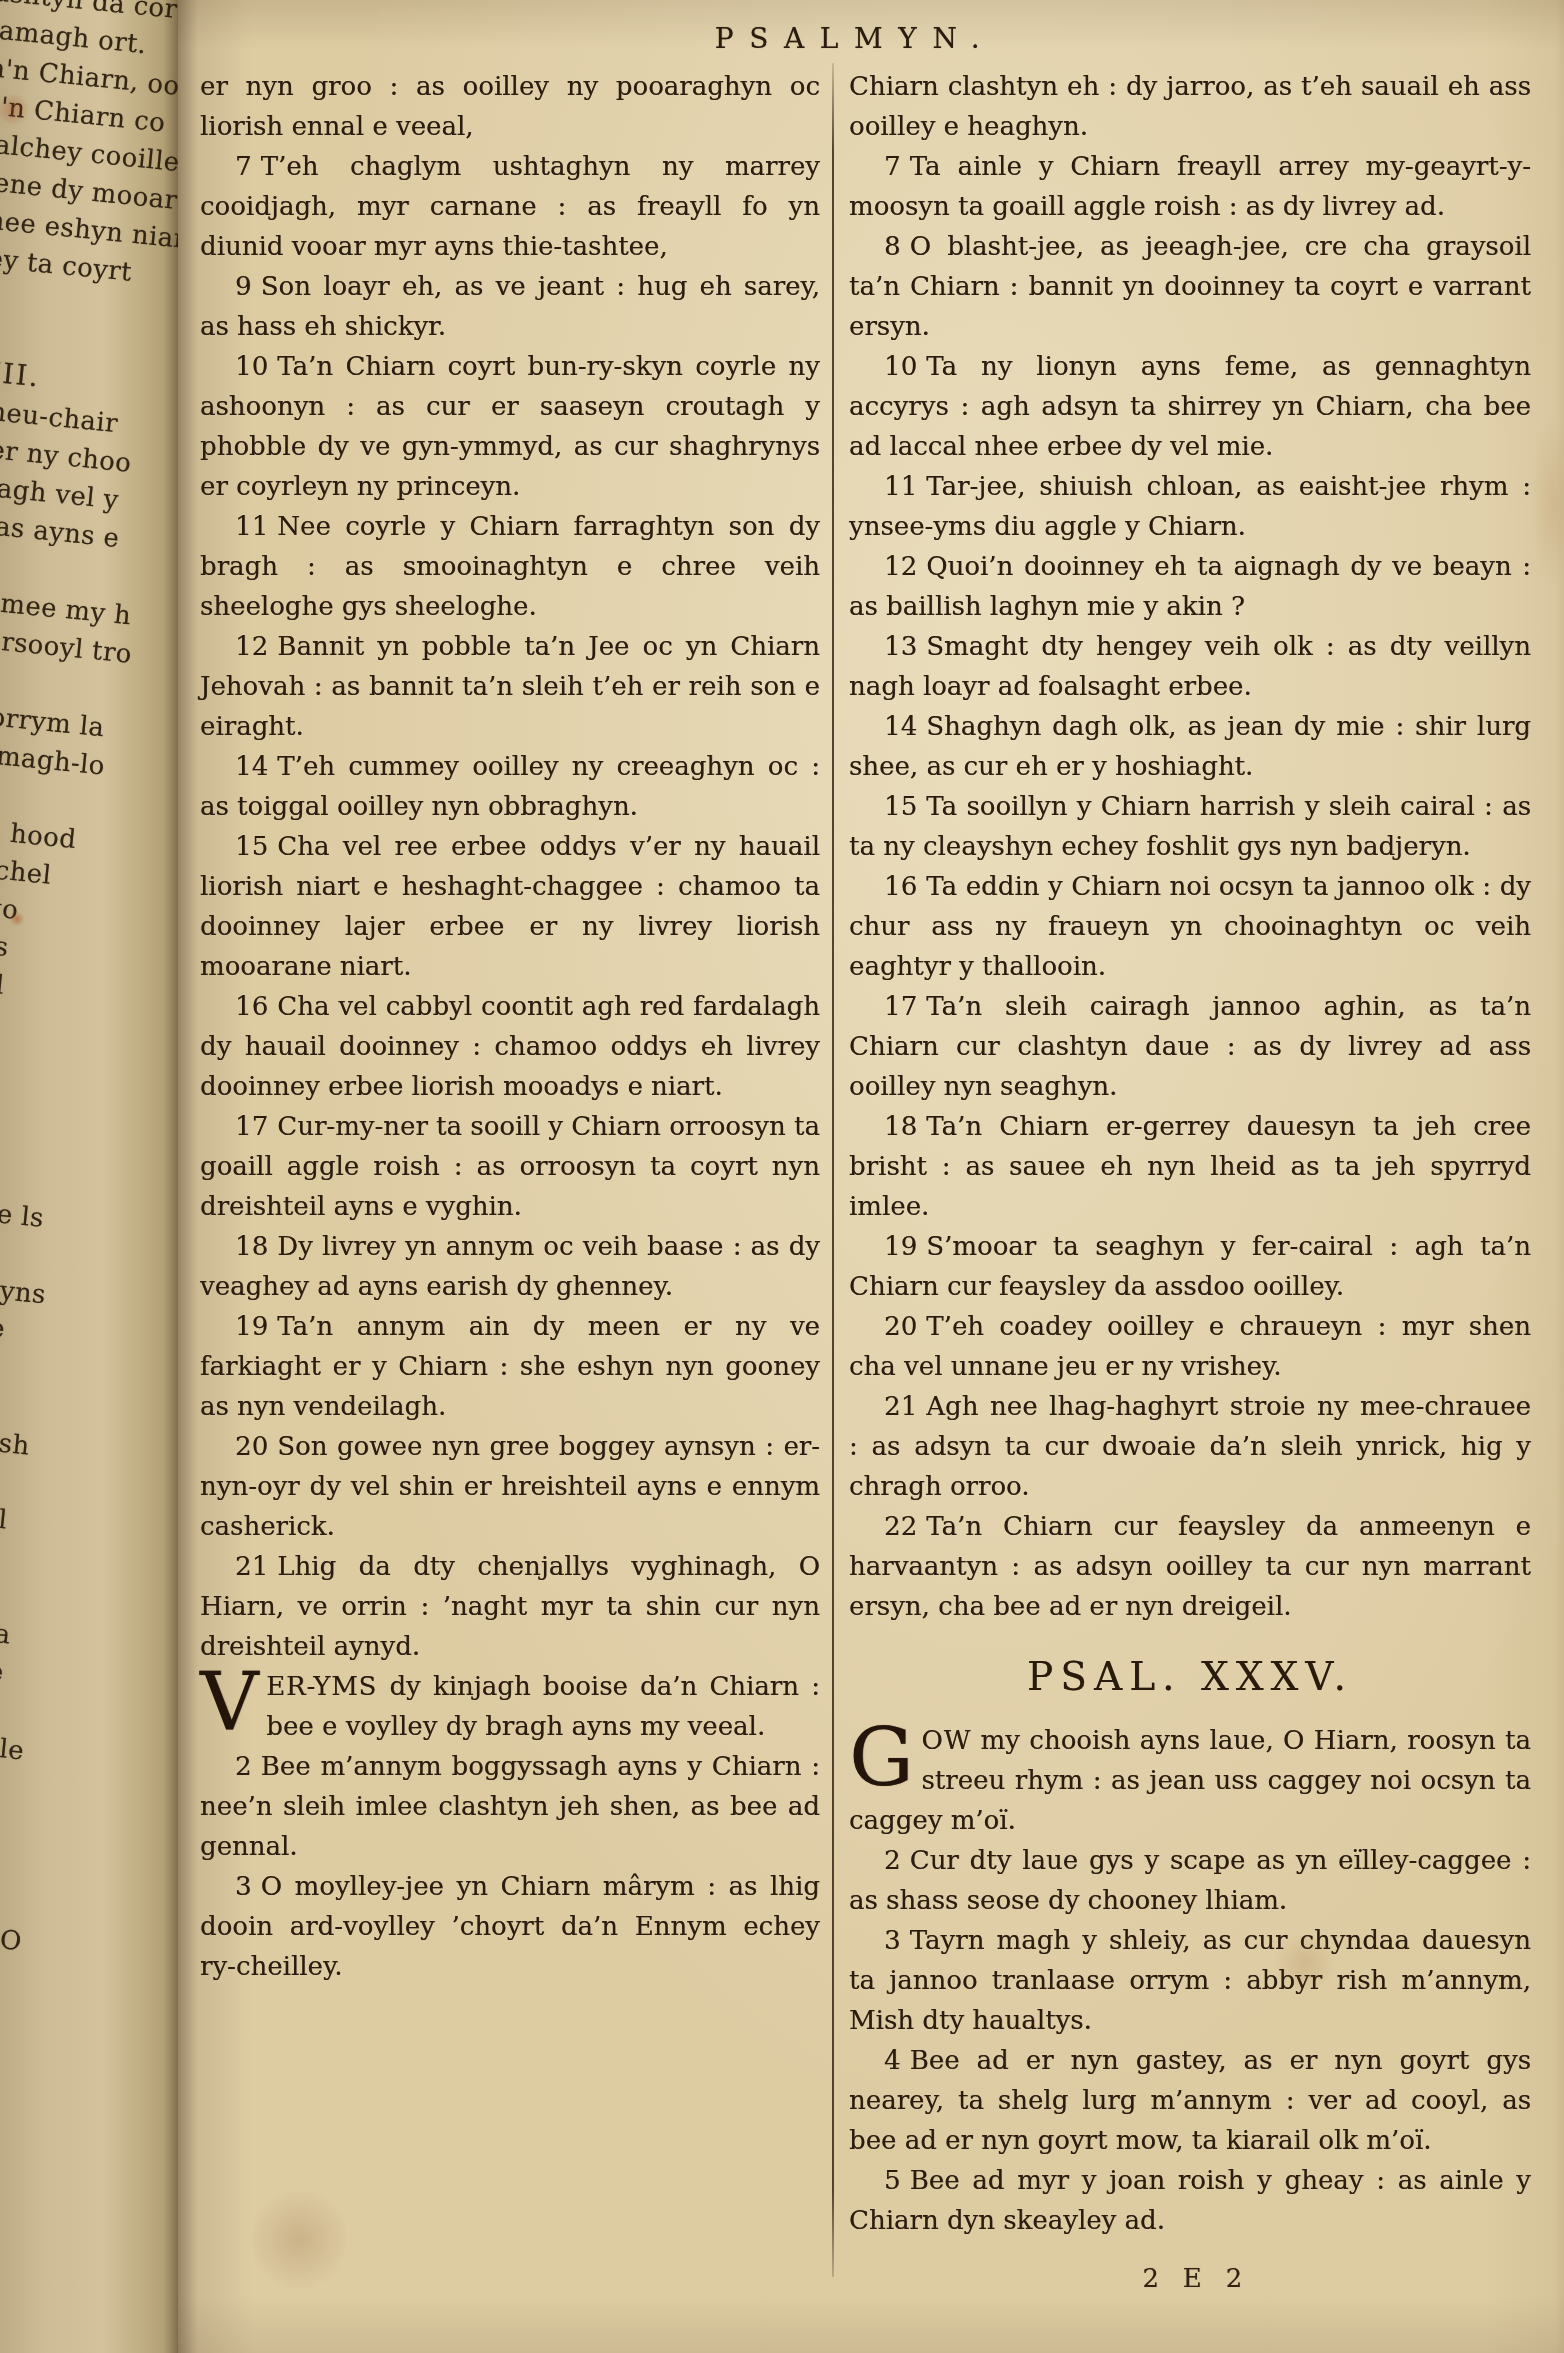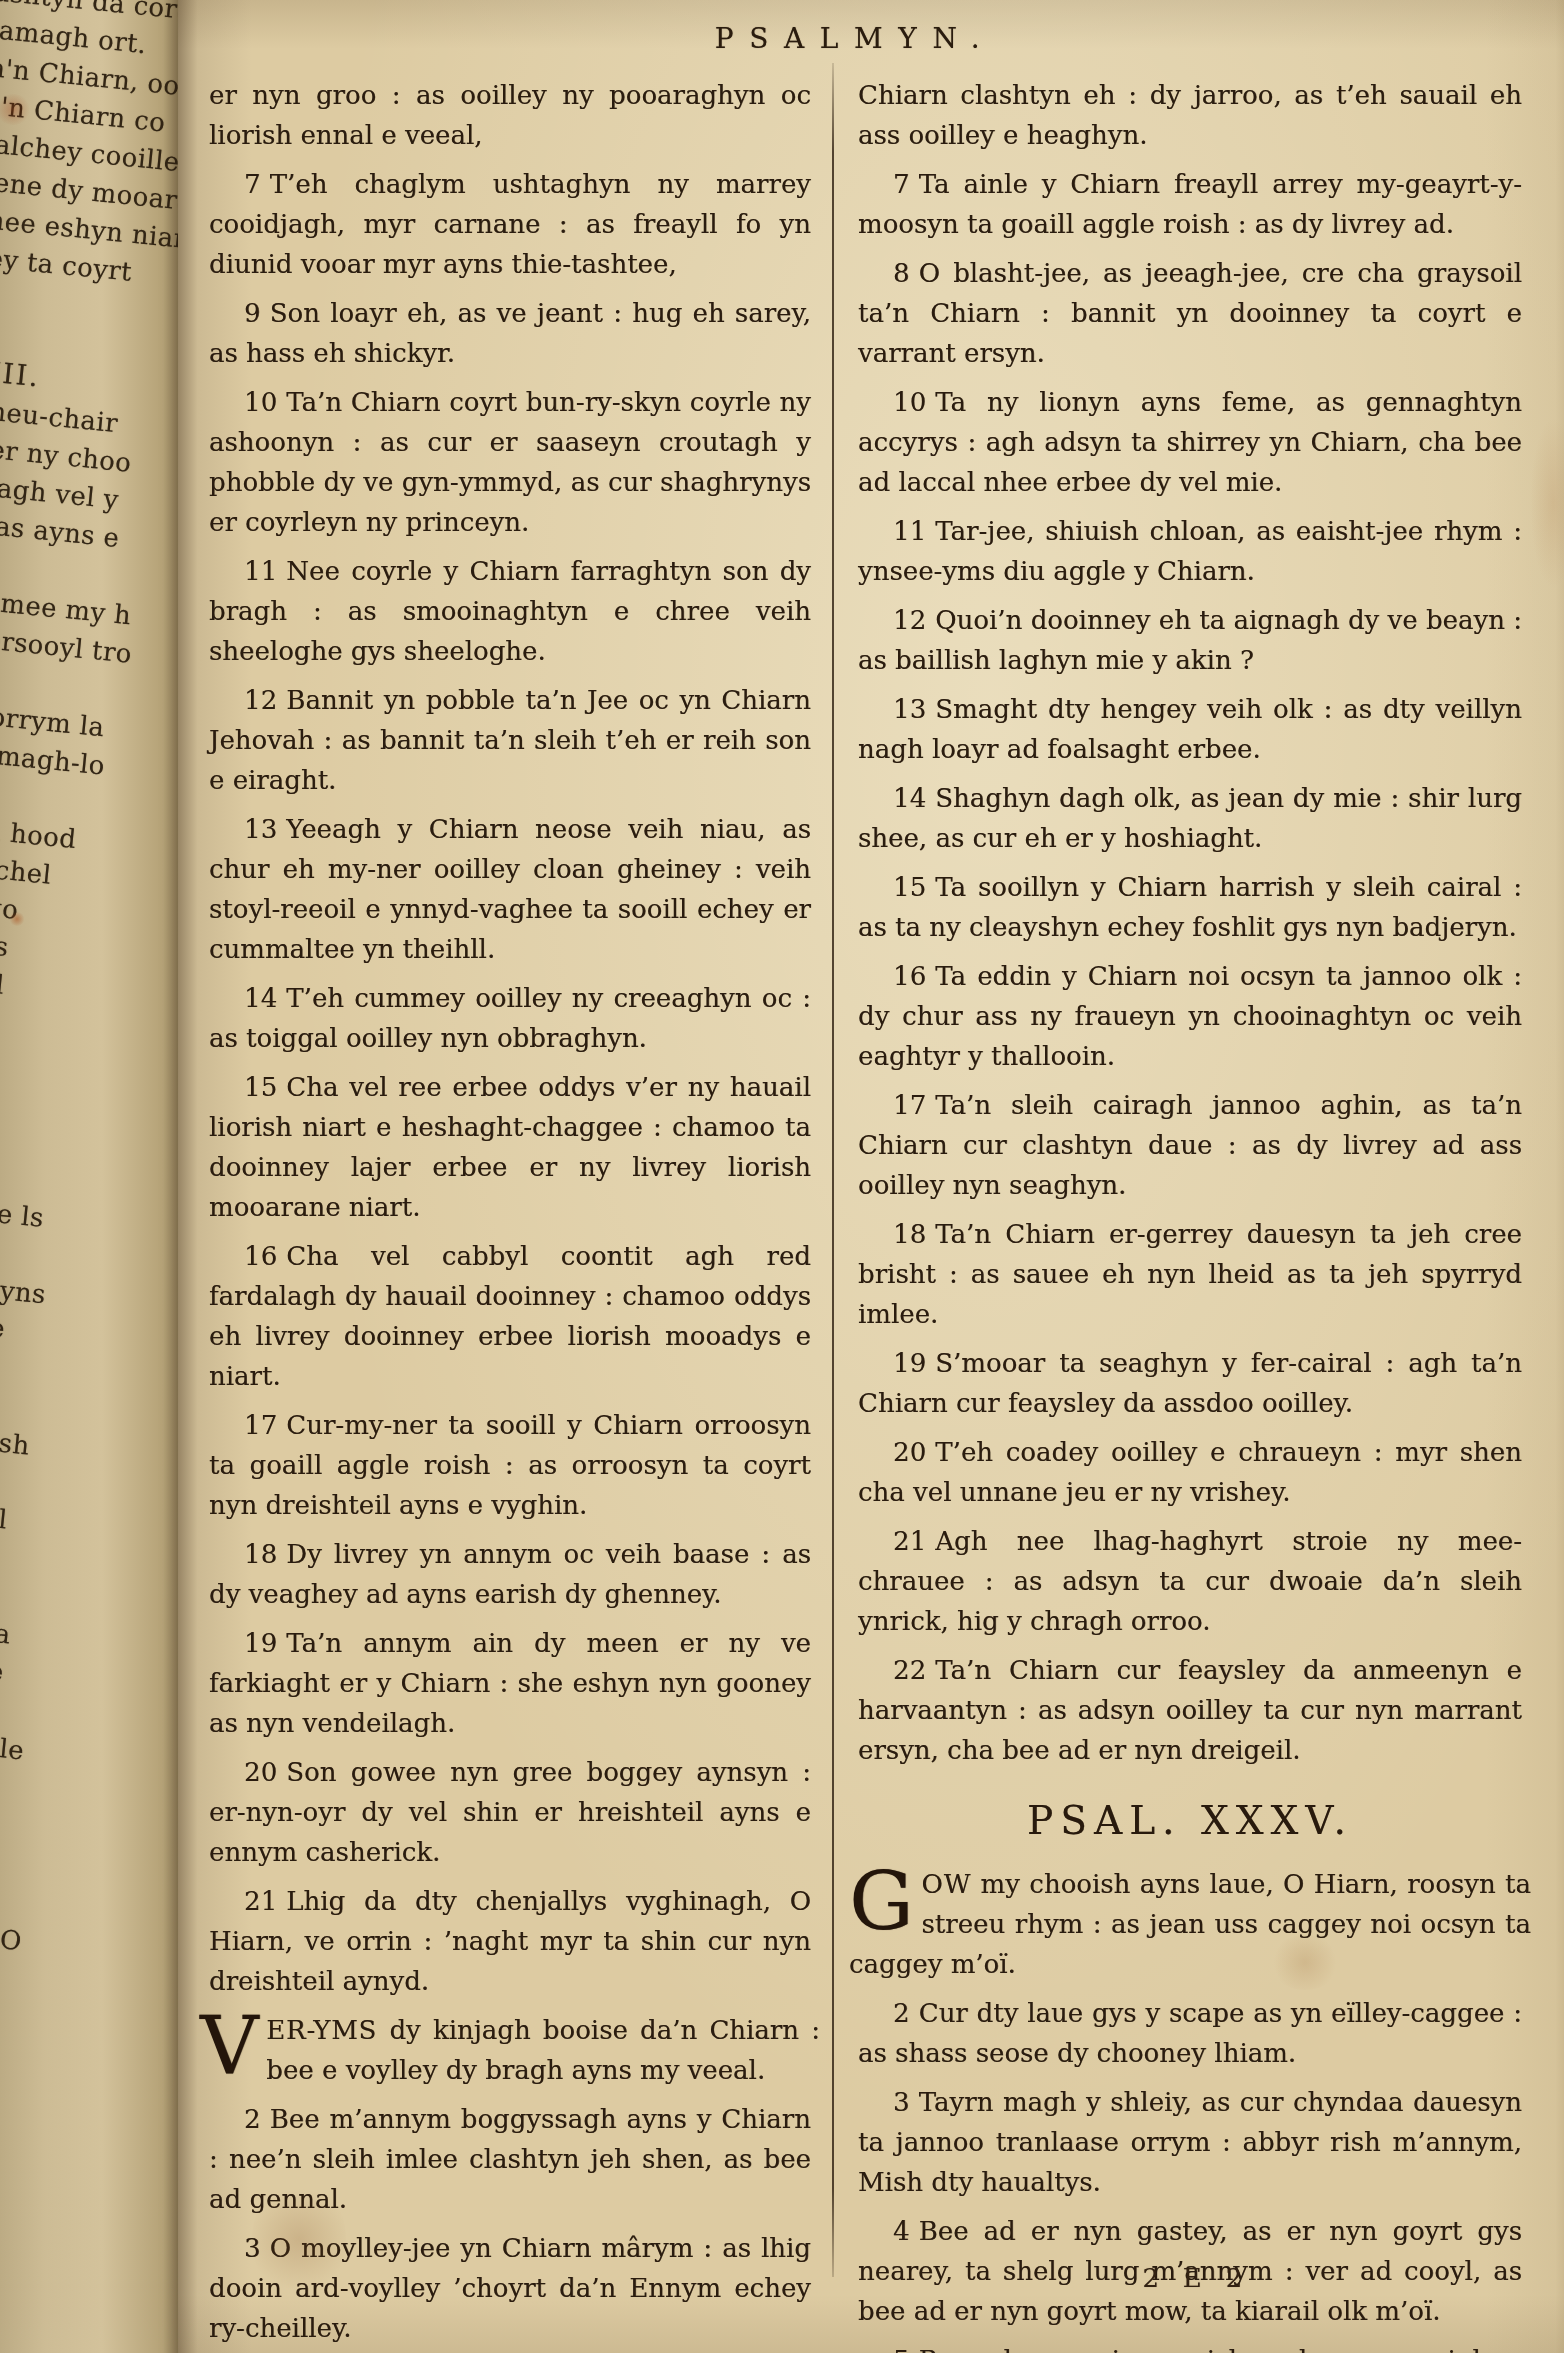--- a/index.html
+++ b/index.html
@@ -35,21 +35,21 @@
 
   .column{position:absolute;top:72px;text-align:justify;color:#2a1c0f;
     font-size:26px;line-height:40px;
     text-shadow:0.3px 0.3px 0.6px rgba(43,29,15,0.55);}
   #col-left{left:22px;width:620px;}
   #col-right{left:671px;width:682px;}
   #column-divider{position:absolute;left:654px;top:69px;width:1.6px;height:2214px;
     background:linear-gradient(180deg,rgba(45,30,15,0.15),rgba(45,30,15,0.8) 4%,
                rgba(45,30,15,0.8) 96%,rgba(45,30,15,0.2));}
 
-  .verse{margin:9px;text-indent:1.35em;}
+  .verse{margin:0;text-indent:1.35em;}
   .verse.cont{text-indent:0;}
   .vnum{padding-right:0.35em;}
   .psalm-heading{margin:31px 0 23.5px 0;font-weight:normal;text-align:center;
     font-size:39px;letter-spacing:7px;text-indent:0;color:#281a0d;}
   .psalm-start{margin:0;text-indent:0;}
   .dropcap{float:left;font-size:81px;line-height:64px;padding:4.7px 7.8px 0 0;
     color:#23150a;text-shadow:0.4px 0.4px 0.8px rgba(35,21,10,0.6);}
   .lead{letter-spacing:0.8px;}
 
   #signature-mark{position:absolute;left:916px;top:2269px;width:156px;
@@ -140,21 +140,20 @@
   <div id="page">
     <div id="page-header">PSALMYN.</div>
     <div id="column-divider"></div>
     <div id="col-left" class="column">
         <p class="verse cont">er nyn groo : as ooilley ny pooaraghyn oc liorish ennal e veeal,</p>
         <p class="verse"><span class="vnum">7</span>T’eh chaglym ushtaghyn ny marrey cooidjagh, myr carnane : as freayll fo yn diunid vooar myr ayns thie-tashtee,</p>
         <p class="verse"><span class="vnum">9</span>Son loayr eh, as ve jeant : hug eh sarey, as hass eh shickyr.</p>
         <p class="verse"><span class="vnum">10</span>Ta’n Chiarn coyrt bun-ry-skyn coyrle ny ashoonyn : as cur er saaseyn croutagh y phobble dy ve gyn-ymmyd, as cur shaghrynys er coyrleyn ny princeyn.</p>
         <p class="verse"><span class="vnum">11</span>Nee coyrle y Chiarn farraghtyn son dy bragh : as smooinaghtyn e chree veih sheeloghe gys sheeloghe.</p>
         <p class="verse"><span class="vnum">12</span>Bannit yn pobble ta’n Jee oc yn Chiarn Jehovah : as bannit ta’n sleih t’eh er reih son e eiraght.</p>
-        <p class="verse"><span class="vnum">13</span>Yeeagh y Chiarn neose veih niau, as chur eh my-ner ooilley cloan gheiney : veih stoyl-reeoil e ynnyd-vaghee ta sooill echey er cummaltee yn theihll.</p>
         <p class="verse"><span class="vnum">14</span>T’eh cummey ooilley ny creeaghyn oc : as toiggal ooilley nyn obbraghyn.</p>
         <p class="verse"><span class="vnum">15</span>Cha vel ree erbee oddys v’er ny hauail liorish niart e heshaght-chaggee : chamoo ta dooinney lajer erbee er ny livrey liorish mooarane niart.</p>
         <p class="verse"><span class="vnum">16</span>Cha vel cabbyl coontit agh red fardalagh dy hauail dooinney : chamoo oddys eh livrey dooinney erbee liorish mooadys e niart.</p>
         <p class="verse"><span class="vnum">17</span>Cur-my-ner ta sooill y Chiarn orroosyn ta goaill aggle roish : as orroosyn ta coyrt nyn dreishteil ayns e vyghin.</p>
         <p class="verse"><span class="vnum">18</span>Dy livrey yn annym oc veih baase : as dy veaghey ad ayns earish dy ghenney.</p>
         <p class="verse"><span class="vnum">19</span>Ta’n annym ain dy meen er ny ve farkiaght er y Chiarn : she eshyn nyn gooney as nyn vendeilagh.</p>
         <p class="verse"><span class="vnum">20</span>Son gowee nyn gree boggey aynsyn : er-nyn-oyr dy vel shin er hreishteil ayns e ennym casherick.</p>
         <p class="verse"><span class="vnum">21</span>Lhig da dty chenjallys vyghinagh, O Hiarn, ve orrin : ’naght myr ta shin cur nyn dreishteil aynyd.</p>
         <p class="verse psalm-start"><span class="dropcap">V</span><span class="lead">ER-YMS</span> dy kinjagh booise da’n Chiarn : bee e voylley dy bragh ayns my veeal.</p>
         <p class="verse"><span class="vnum">2</span>Bee m’annym boggyssagh ayns y Chiarn : nee’n sleih imlee clashtyn jeh shen, as bee ad gennal.</p>

